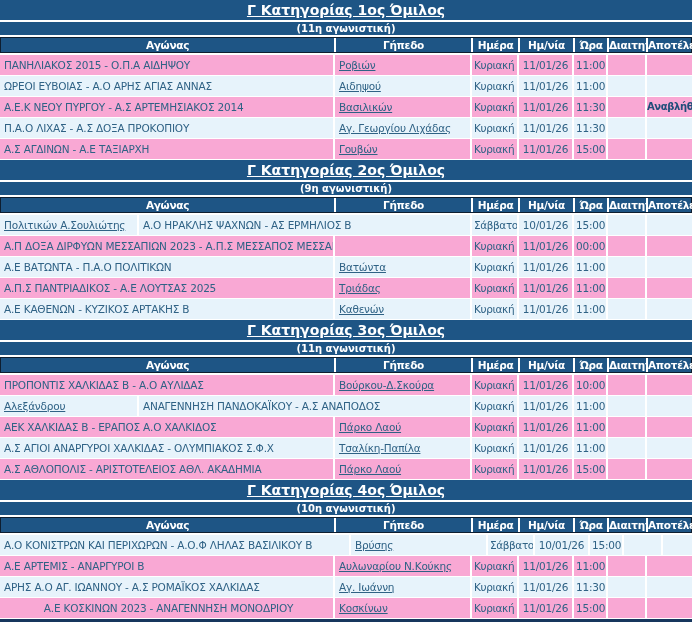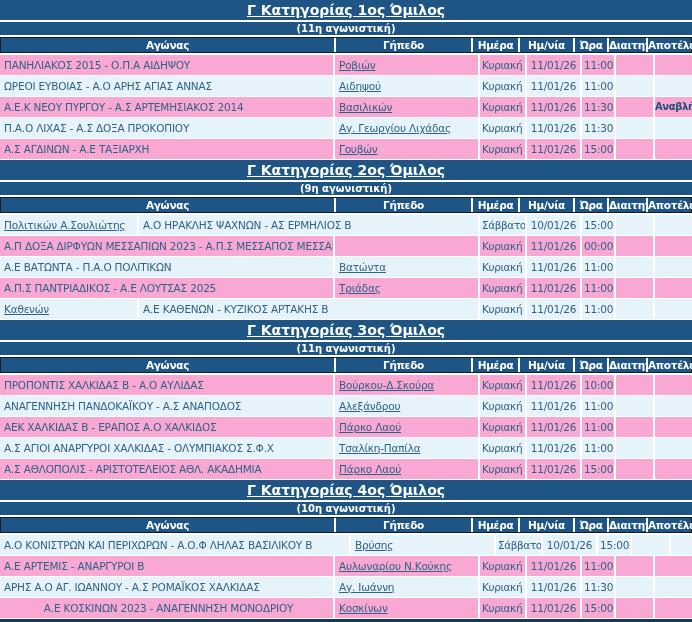--- a/index.html
+++ b/index.html
@@ -27,21 +27,21 @@
 
   .row { display:flex; height:20px; margin-bottom:1px; }
   .row.medium { background:#f9a8d4; }
   .row.light  { background:#E7F3FB; }
   .td {
     box-sizing:border-box; font-size:10.5px; line-height:20px; color:#2F6285;
     overflow:hidden; white-space:nowrap; letter-spacing:-0.2px; flex:0 0 auto;
   }
   .td + .td { border-left:2px solid #ffffff; }
   .td.match, .td.venue { padding-left:4px; }
-  .td.day  { padding-left:2px; letter-spacing:-0.4px;margin-left:8px; }
+  .td.day  { padding-left:2px; letter-spacing:-0.4px; }
   .td.date { text-align:center; }
   .td.time { padding-left:2px; }
   .td.refs { text-align:center; }
   .td.result { text-align:center; font-weight:bold; color:#1F4E79; font-size:10px; letter-spacing:-0.4px; }
   .venue-link { text-decoration:underline; cursor:pointer; }
 
   .bottom-bar { height:3px; background:#17365D; }
 </style>
 </head>
 <body>
@@ -148,22 +148,22 @@
         <div class="row medium">
           <div class="td match" style="width: 333px;">Α.Π.Σ ΠΑΝΤΡΙΑΔΙΚΟΣ - Α.Ε ΛΟΥΤΣΑΣ 2025</div>
           <div class="td venue" style="width: 137px;"><span class="venue-link">Τριάδας</span></div>
           <div class="td day" style="width: 47px;">Κυριακή</div>
           <div class="td date" style="width: 55px;">11/01/26</div>
           <div class="td time" style="width: 34px;">11:00</div>
           <div class="td refs" style="width: 39px;"></div>
           <div class="td result" style="width: 47px;"></div>
         </div>
         <div class="row light">
+          <div class="td match" style="width: 333px;">Α.Ε ΚΑΘΕΝΩΝ - ΚΥΖΙΚΟΣ ΑΡΤΑΚΗΣ Β</div>
           <div class="td venue" style="width: 137px;"><span class="venue-link">Καθενών</span></div>
-          <div class="td match" style="width: 333px;">Α.Ε ΚΑΘΕΝΩΝ - ΚΥΖΙΚΟΣ ΑΡΤΑΚΗΣ Β</div>
           <div class="td day" style="width: 47px;">Κυριακή</div>
           <div class="td date" style="width: 55px;">11/01/26</div>
           <div class="td time" style="width: 34px;">11:00</div>
           <div class="td refs" style="width: 39px;"></div>
           <div class="td result" style="width: 47px;"></div>
         </div>
       </div>
       <div class="section">
         <div class="bar section-title"><span class="title-text">Γ Κατηγορίας 3ος Όμιλος</span></div>
         <div class="bar section-round">(11η αγωνιστική)</div>
@@ -179,22 +179,22 @@
         <div class="row medium">
           <div class="td match" style="width: 333px;">ΠΡΟΠΟΝΤΙΣ ΧΑΛΚΙΔΑΣ Β - Α.Ο ΑΥΛΙΔΑΣ</div>
           <div class="td venue" style="width: 137px;"><span class="venue-link">Βούρκου-Δ.Σκούρα</span></div>
           <div class="td day" style="width: 47px;">Κυριακή</div>
           <div class="td date" style="width: 55px;">11/01/26</div>
           <div class="td time" style="width: 34px;">10:00</div>
           <div class="td refs" style="width: 39px;"></div>
           <div class="td result" style="width: 47px;"></div>
         </div>
         <div class="row light">
+          <div class="td venue" style="width: 137px;"><span class="venue-link">Αλεξάνδρου</span></div>
           <div class="td match" style="width: 333px;">ΑΝΑΓΕΝΝΗΣΗ ΠΑΝΔΟΚΑΪΚΟΥ - Α.Σ ΑΝΑΠΟΔΟΣ</div>
-          <div class="td venue" style="width: 137px;"><span class="venue-link">Αλεξάνδρου</span></div>
           <div class="td day" style="width: 47px;">Κυριακή</div>
           <div class="td date" style="width: 55px;">11/01/26</div>
           <div class="td time" style="width: 34px;">11:00</div>
           <div class="td refs" style="width: 39px;"></div>
           <div class="td result" style="width: 47px;"></div>
         </div>
         <div class="row medium">
           <div class="td match" style="width: 333px;">ΑΕΚ ΧΑΛΚΙΔΑΣ Β - ΕΡΑΠΟΣ Α.Ο ΧΑΛΚΙΔΟΣ</div>
           <div class="td venue" style="width: 137px;"><span class="venue-link">Πάρκο Λαού</span></div>
           <div class="td day" style="width: 47px;">Κυριακή</div>

